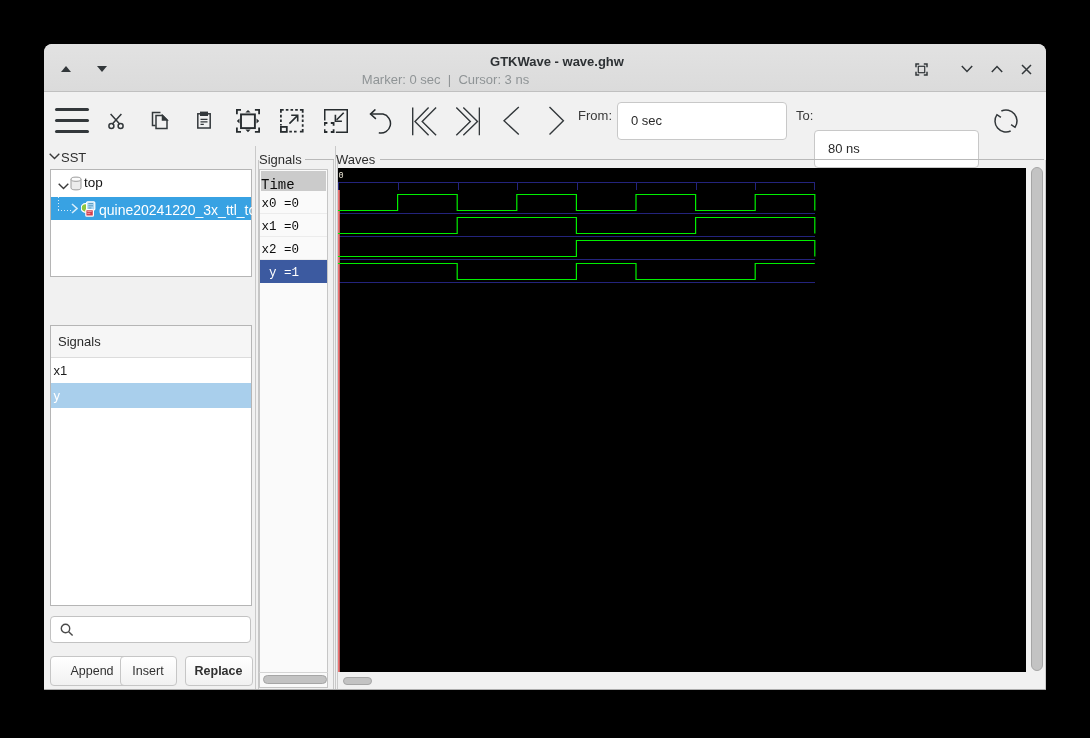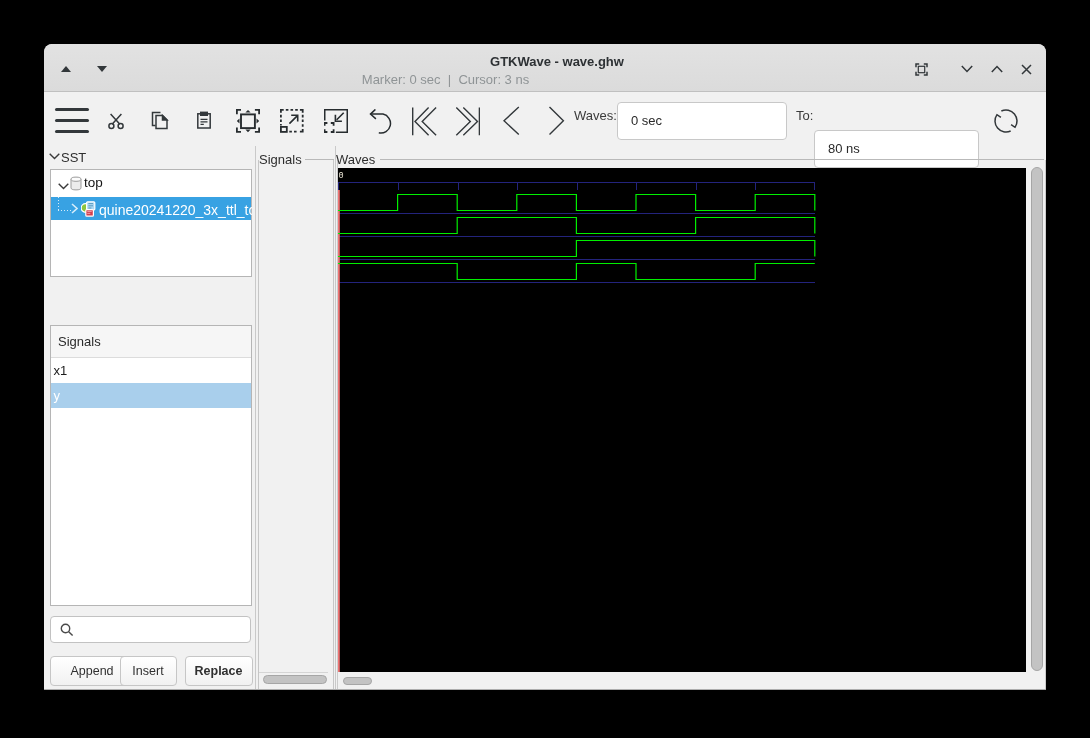--- a/index.html
+++ b/index.html
@@ -131,21 +131,21 @@
     <path d="M1.3,0.6 L15.3,14.6 L1.3,28.2 M8.3,0.6 L22.5,14.6 L8.3,28.2"></path>
   </svg>
 
   <svg class="abs" style="left:459px; top:62px;" width="17" height="30" viewBox="0 0 17 30" fill="none" stroke="#33383b" stroke-width="1.4">
     <path d="M15.8,1 L1,14.8 L15.8,28.6"></path>
   </svg>
 
   <svg class="abs" style="left:504px; top:62px;" width="17" height="30" viewBox="0 0 17 30" fill="none" stroke="#33383b" stroke-width="1.4">
     <path d="M1.5,1 L15.4,14.8 L1.5,28.6"></path>
   </svg>
-  <div class="tblabel" style="left:530px; width:38px; text-align:right;">Waves:</div>
+  <div class="tblabel" style="left:530px; width:38px; text-align:right;">From:</div>
   <div class="tbinput" style="left:573px; width:170px;">0 sec</div>
   <div class="tblabel" style="left:752px;">To:</div>
   <div class="tbinput" style="left:770px; width:165px;margin-top:28px;">80 ns</div>
   <svg class="abs" style="left:948px; top:63px;" width="28" height="28" viewBox="0 0 28 28" fill="none" stroke="#33383b" stroke-width="1.5">
     <path d="M18.65,23.97 A11,11 0 0 1 4.99,7.69 L8.9,10.4"></path>
     <path d="M9.35,4.03 A11,11 0 0 1 23.01,20.31 L19.1,17.6"></path>
   </svg>
 
   <div class="paneline" style="left:211px;"></div>
   <div class="paneline" style="left:290.8px;"></div>
@@ -196,20 +196,28 @@
 
   <div class="abs" style="left:213.8px; top:115.5px; width:1px; height:529.5px; background:#c6c6c6;"></div>
   <div class="abs" style="left:288.5px; top:115.5px; width:1px; height:529.5px; background:#c6c6c6;"></div>
   <div class="abs" style="left:213.8px; top:644.5px; width:75.7px; height:1px; background:#c6c6c6;"></div>
   <div class="abs" style="left:292.5px; top:115.5px; width:1px; height:529.5px; background:#cbcbcb;"></div>
   <div class="abs" style="left:1000.5px; top:115.5px; width:1px; height:529.5px; background:#cbcbcb;"></div>
   <div class="abs" style="left:292.5px; top:644.5px; width:709px; height:1px; background:#cbcbcb;"></div>
 
   <div class="frlabel" style="left:215px; top:108px;">Signals</div>
   <div class="frline" style="left:261px; top:115px; width:28.5px;"></div>
+  <div id="midbox">
+    <div class="abs" style="left:1px; top:1px; width:65px; height:20px; background:#cbcbcb;"></div>
+    <div class="mrow" style="top:1px; font-size:14px; padding-top:6px; padding-left:1px;">Time</div>
+    <div class="mrow" style="top:21px; border-bottom:1px solid #ececec;">x0 =0</div>
+    <div class="mrow" style="top:44px; border-bottom:1px solid #ececec;">x1 =0</div>
+    <div class="mrow" style="top:67px; border-bottom:1px solid #ececec;">x2 =0</div>
+    <div class="mrow" style="top:90px; background:#3c5aa0; color:#fff;">&nbsp;y =1</div>
+  </div>
   <div class="abs" style="left:215px; top:628px; width:69px; height:1px; background:#d5d5d5;"></div>
   <div class="pill" style="left:219px; top:631px; width:64px; height:9px;"></div>
 
   <div class="frlabel" style="left:292px; top:108px;">Waves</div>
   <div class="frline" style="left:336px; top:115px; width:664px;"></div>
   <div id="wavecanvas" class="abs" style="left:294px; top:124px; width:688px; height:504px; background:#000;">
     <svg width="688" height="504" viewBox="0 0 688 504">
       <text x="0.5" y="10" font-family="Liberation Mono, monospace" font-size="8.5" fill="#efe9d8">0</text>
       <g stroke="#23237c" stroke-width="1">
         <path d="M0,14.5 H477"></path>

